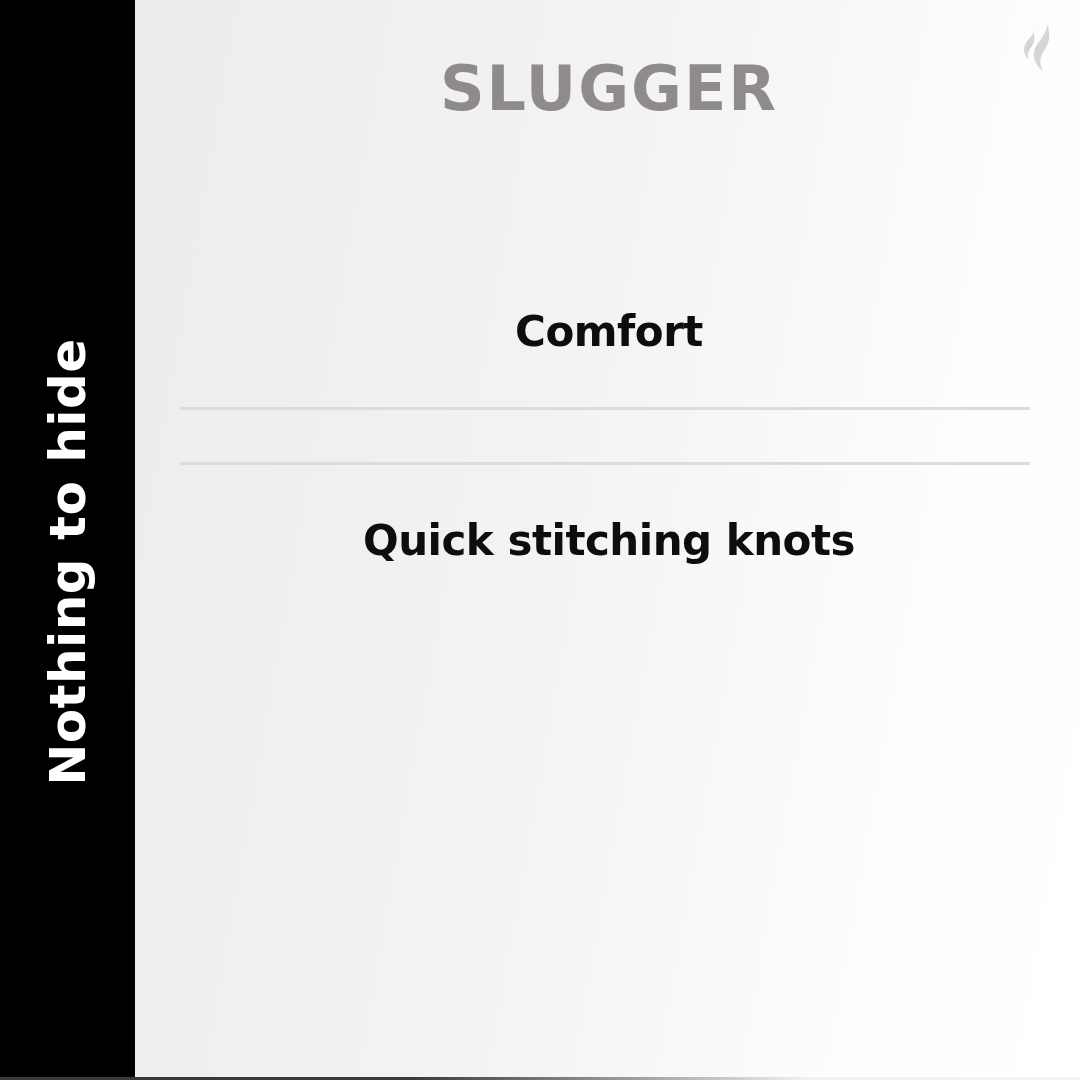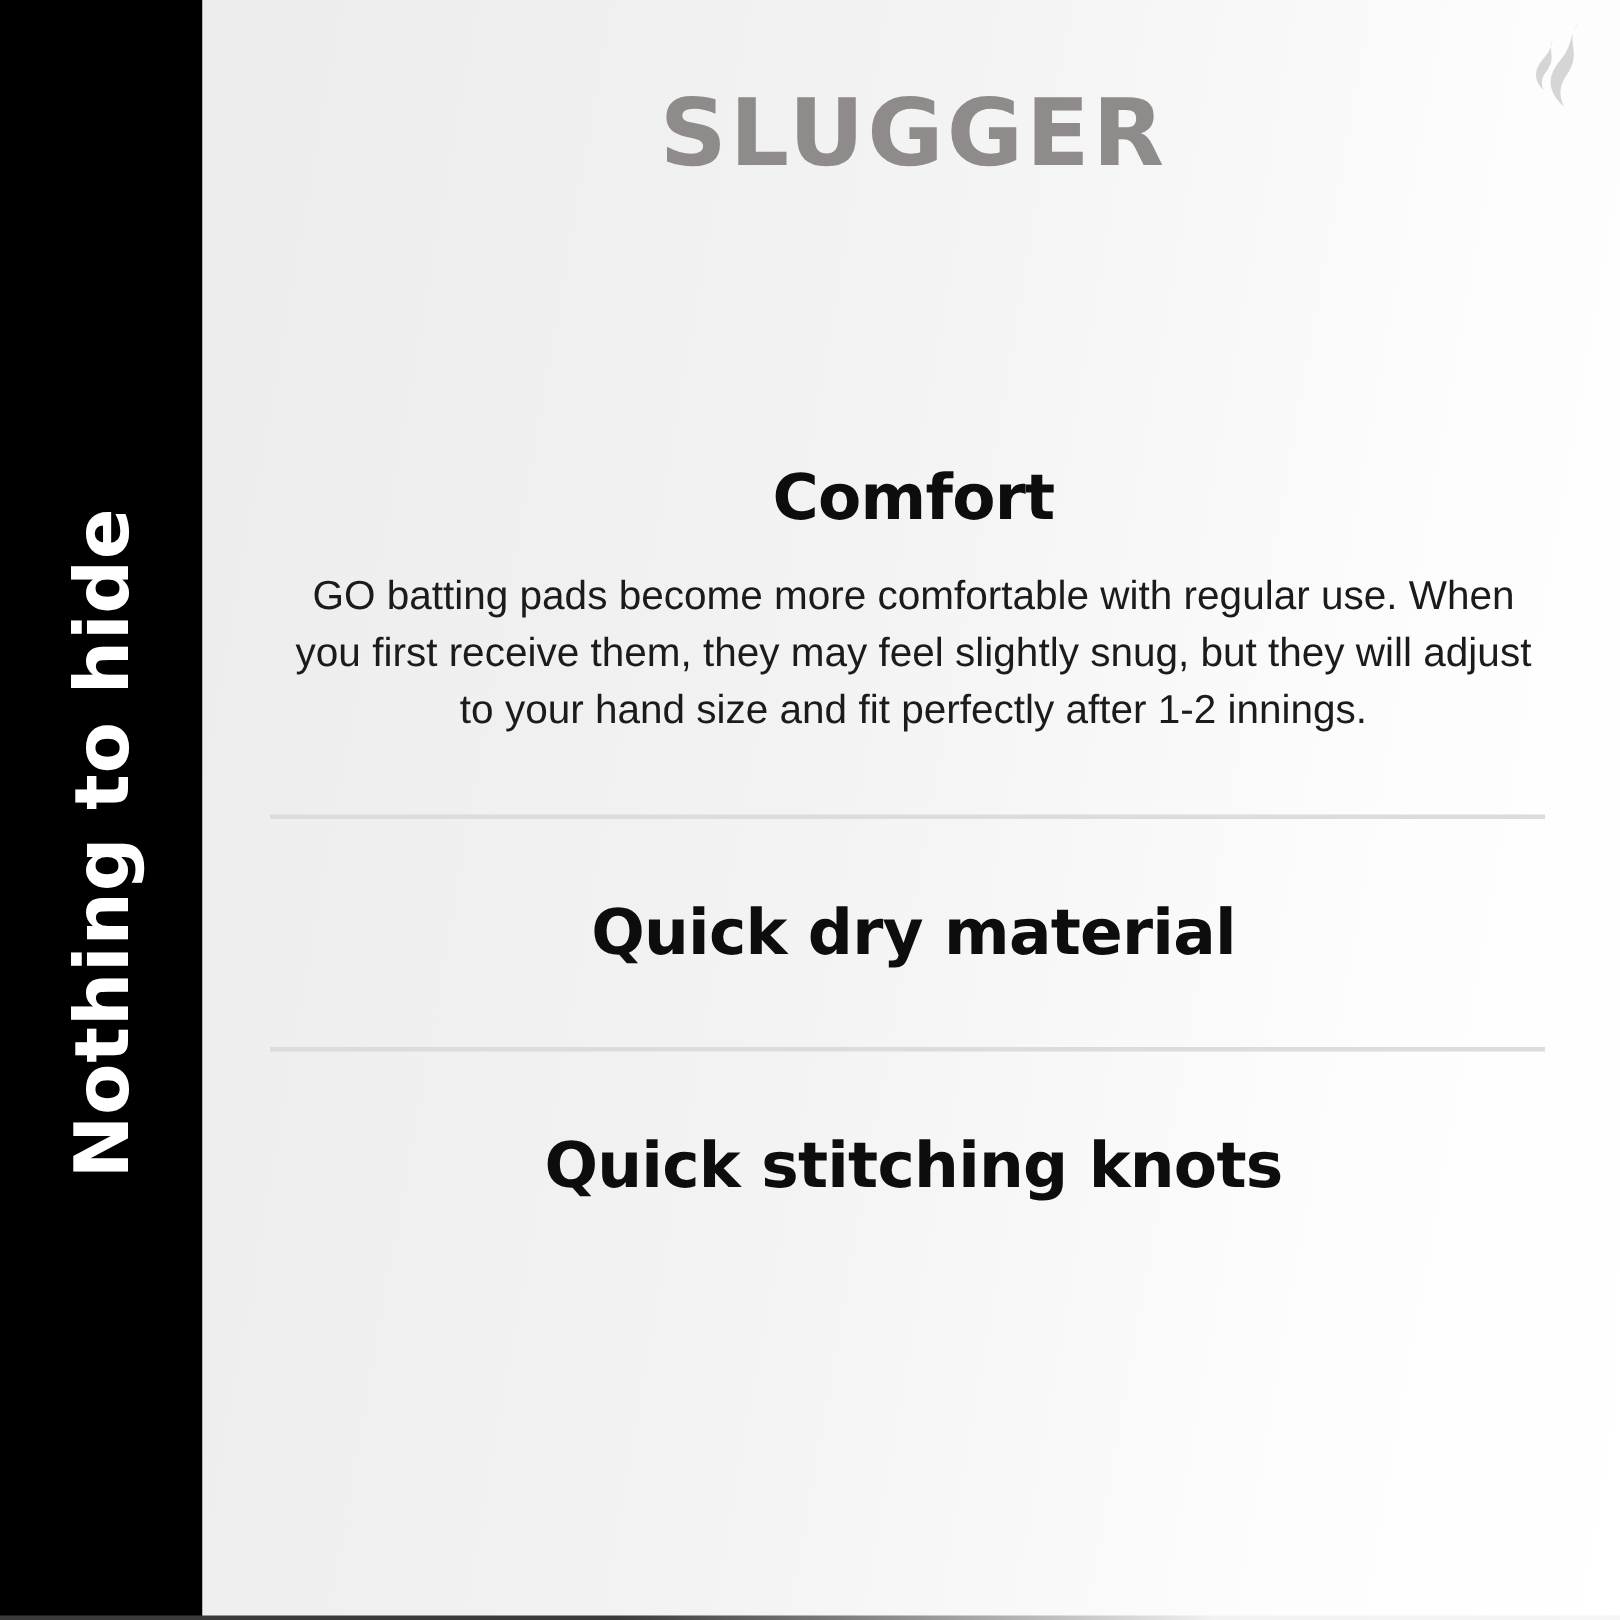--- a/index.html
+++ b/index.html
@@ -106,27 +106,25 @@
 
     <svg class="brand-logo" viewBox="0 0 50 70" aria-hidden="true">
       <path fill="#d5d5d5" d="M23,14 C13,23 24,28 16,39 C12,44 11,48 13.5,53 C5,45 7.5,37 14,30 C21,22.5 17,19 23,14 Z"></path>
       <path fill="#d5d5d5" d="M40,4 C26,17 42,25 30,42 C25,49 23.5,56 28,65 C14,52 17,42 26,31 C35,19.5 31,13 40,4 Z"></path>
     </svg>
 
     <div class="sections">
 
       <div class="section">
         <h2>Comfort</h2>
-        <p>GO batting pads become more comfortable with regular use. When you first receive them, they may feel slightly snug, but they will adjust to your hand size and fit perfectly after 1-2 innings.</p>
       </div>
 
       <div class="divider"></div>
 
       <div class="section">
-        <h2>Quick dry material</h2>
       </div>
 
       <div class="divider"></div>
 
       <div class="section">
         <h2>Quick stitching knots</h2>
       </div>
 
     </div>
   </div>

